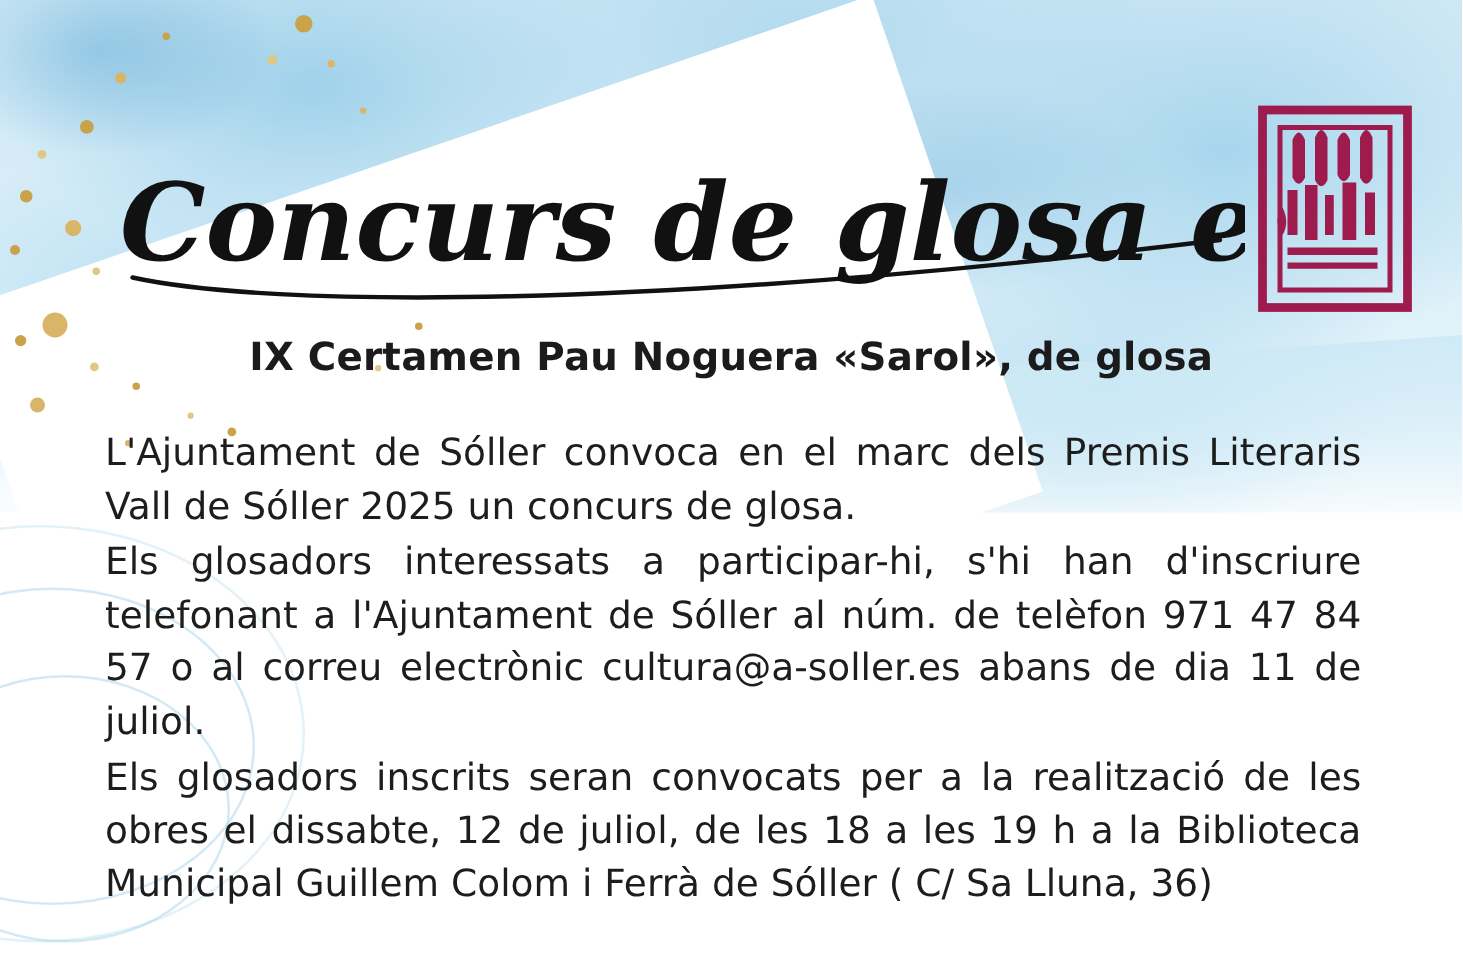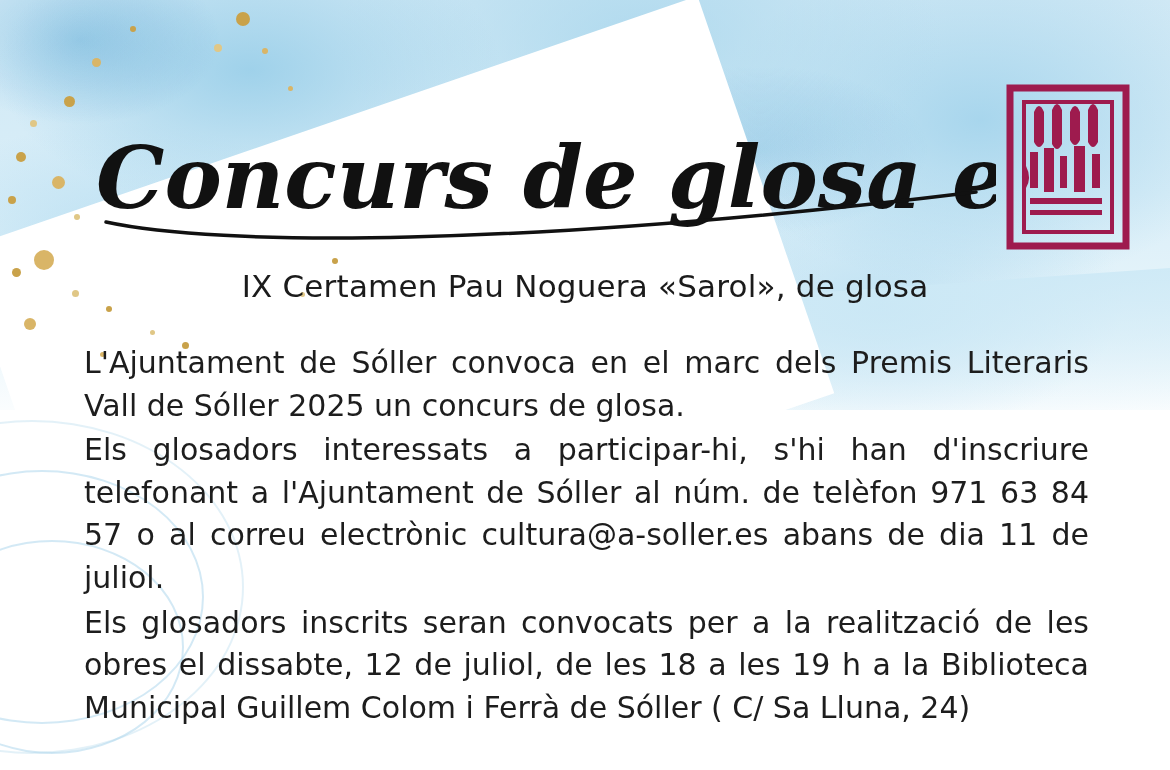--- a/index.html
+++ b/index.html
@@ -129,21 +129,21 @@
   }
 
   
   .subtitle {
     position: absolute;
     left: 0;
     top: 268px;
     width: 1170px;
     text-align: center;
     font-family: "DejaVu Sans", sans-serif;
-    font-weight: 400;
+    font-weight: 700;
     font-size: 31px;
     color: #1b1b1b;
     letter-spacing: 0.2px;
   }
 
   
   .body-copy {
     position: absolute;
     left: 84px;
     top: 342px;
@@ -225,17 +225,17 @@
         <rect x="26" y="128" width="72" height="5"></rect>
         <path d="M22 84 q-8 10 0 22 q6 -10 0 -22z"></path>
       </g>
     </svg>
   </div>
 
   <div class="subtitle">IX Certamen Pau Noguera «Sarol», de glosa</div>
 
   <div class="body-copy">
     <p>L'Ajuntament de Sóller convoca en el marc dels Premis Literaris Vall de Sóller 2025 un concurs de glosa.</p>
-    <p>Els glosadors interessats a participar-hi, s'hi han d'inscriure telefonant a l'Ajuntament de Sóller al núm. de telèfon 971 63 84 57 o al correu electrònic cultura@a-soller.es abans de dia 11 de juliol.</p>
-    <p>Els glosadors inscrits seran convocats per a la realització de les obres el dissabte, 12 de juliol, de les 18 a les 19 h a la Biblioteca Municipal Guillem Colom i Ferrà de Sóller ( C/ Sa Lluna, 24)</p>
+    <p>Els glosadors interessats a participar-hi, s'hi han d'inscriure telefonant a l'Ajuntament de Sóller al núm. de telèfon 971 47 84 57 o al correu electrònic cultura@a-soller.es abans de dia 11 de juliol.</p>
+    <p>Els glosadors inscrits seran convocats per a la realització de les obres el dissabte, 12 de juliol, de les 18 a les 19 h a la Biblioteca Municipal Guillem Colom i Ferrà de Sóller ( C/ Sa Lluna, 36)</p>
   </div>
 
 </div>
 
 </body></html>

